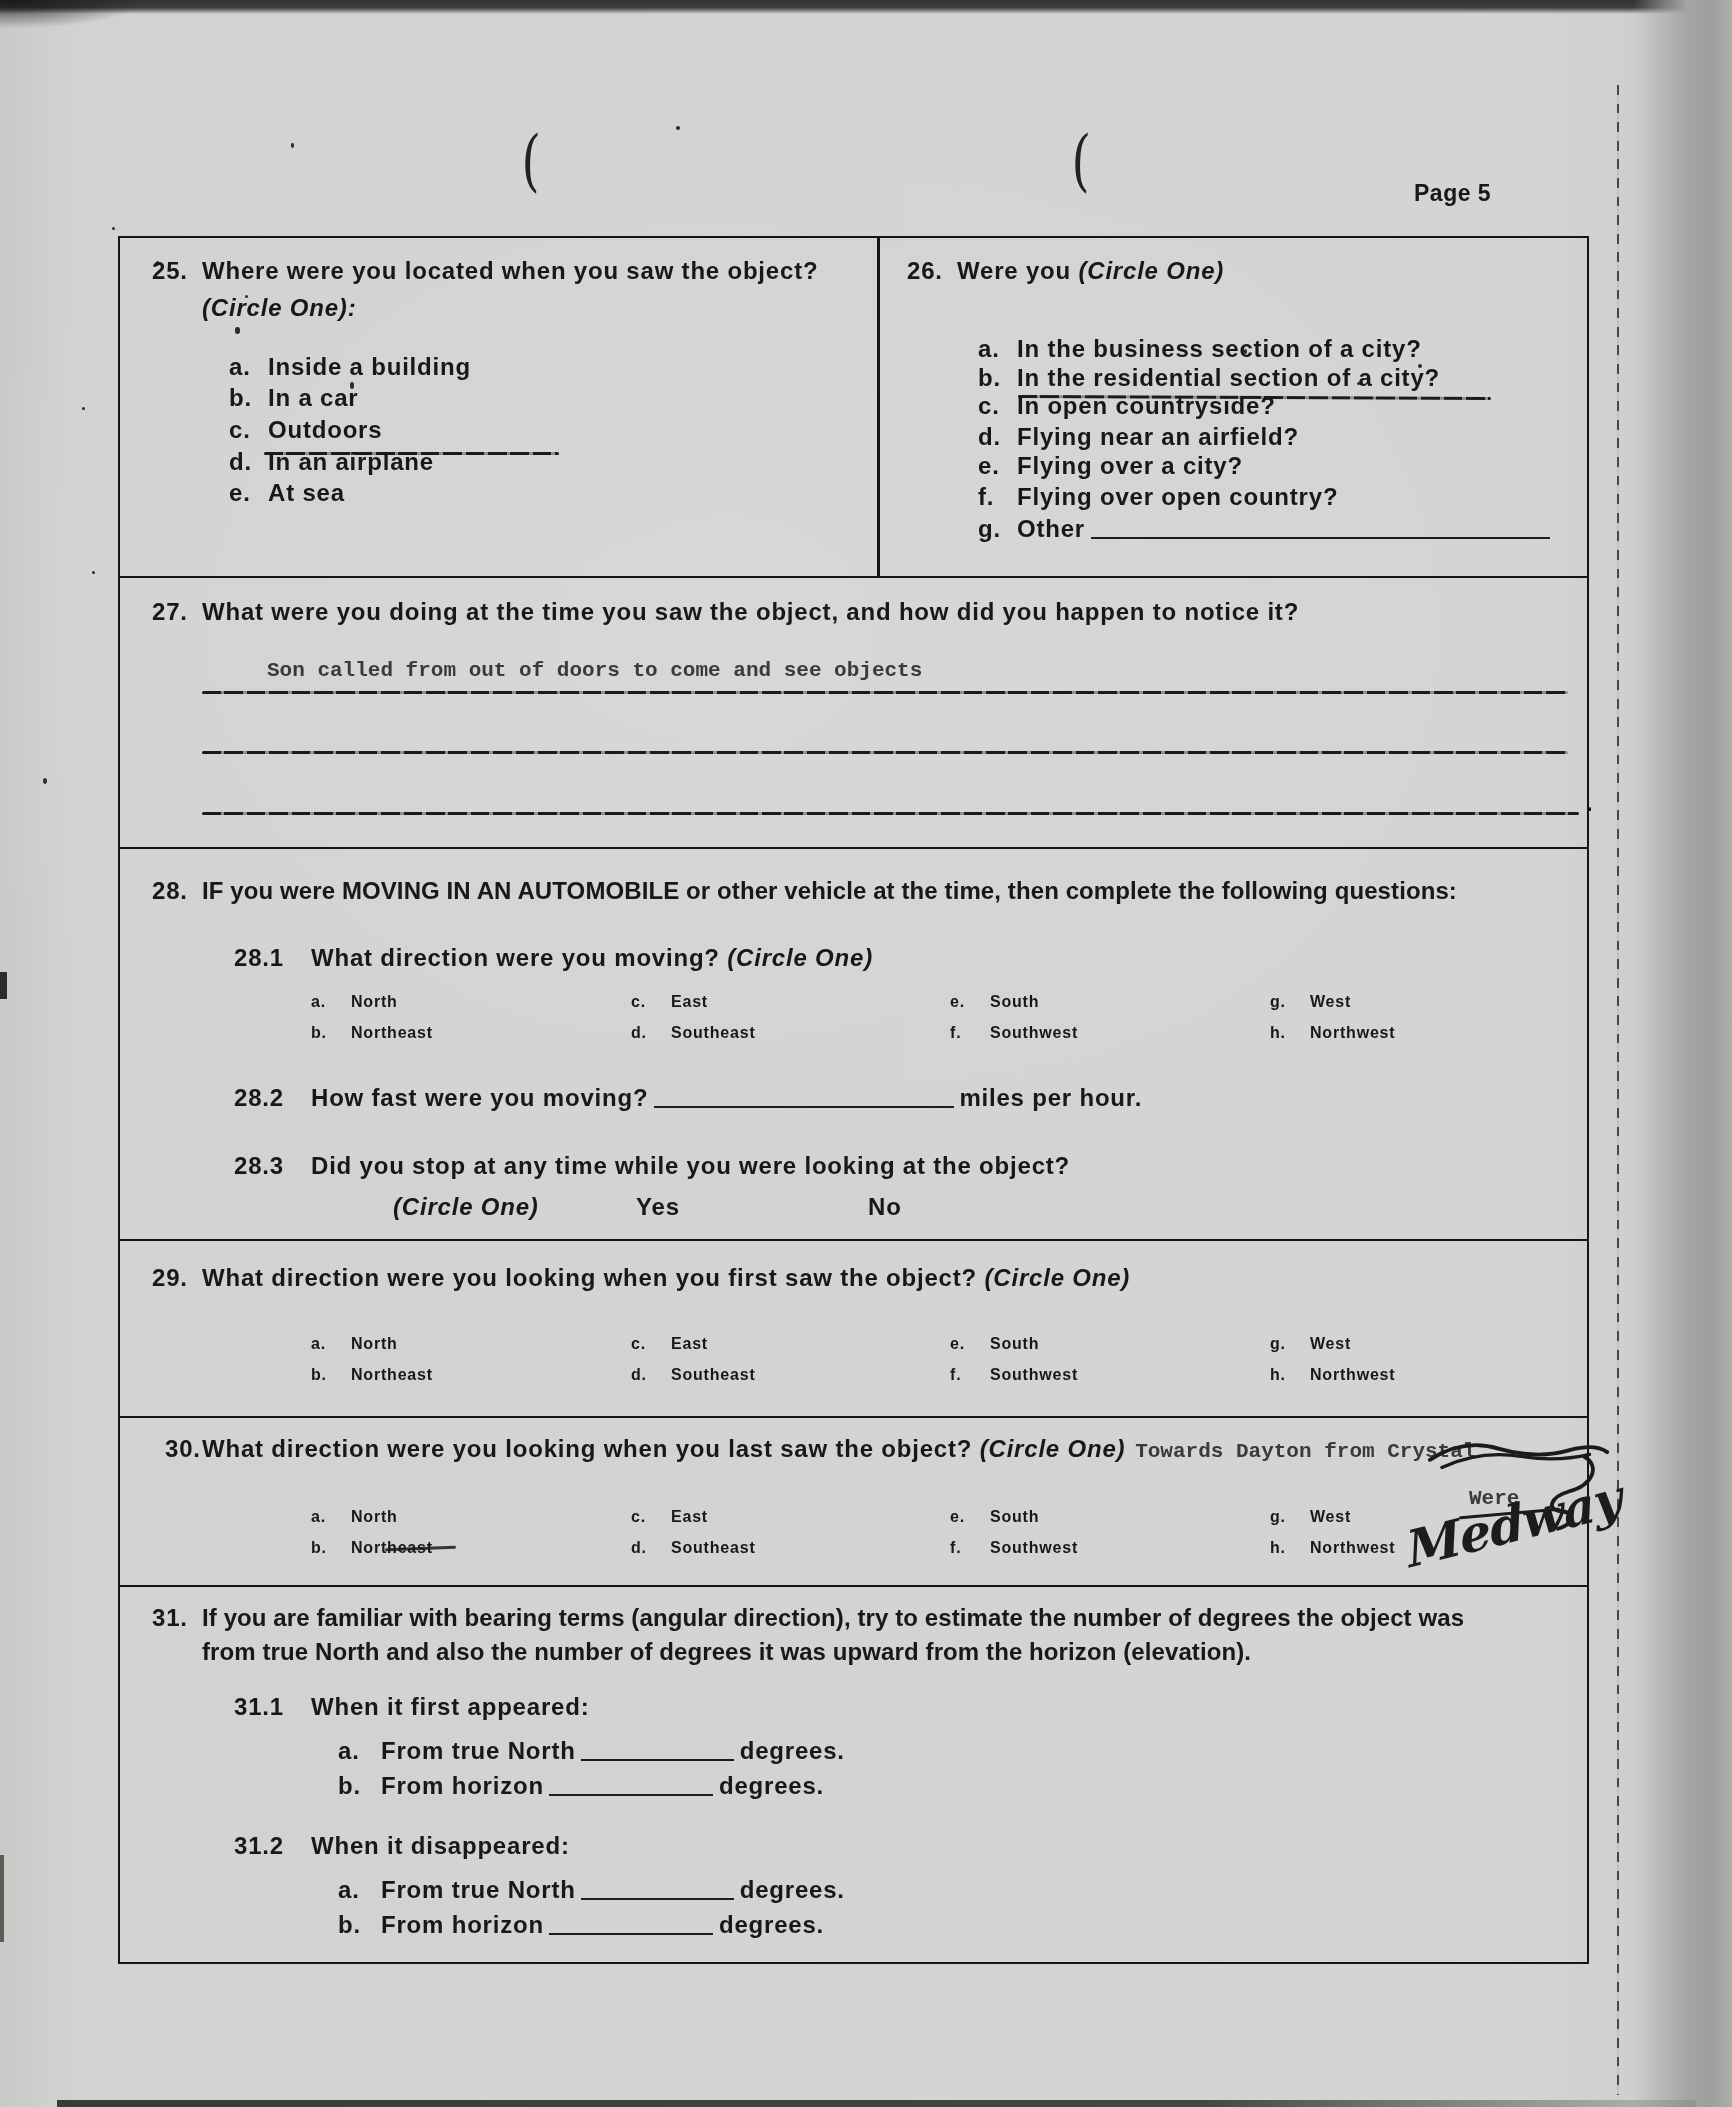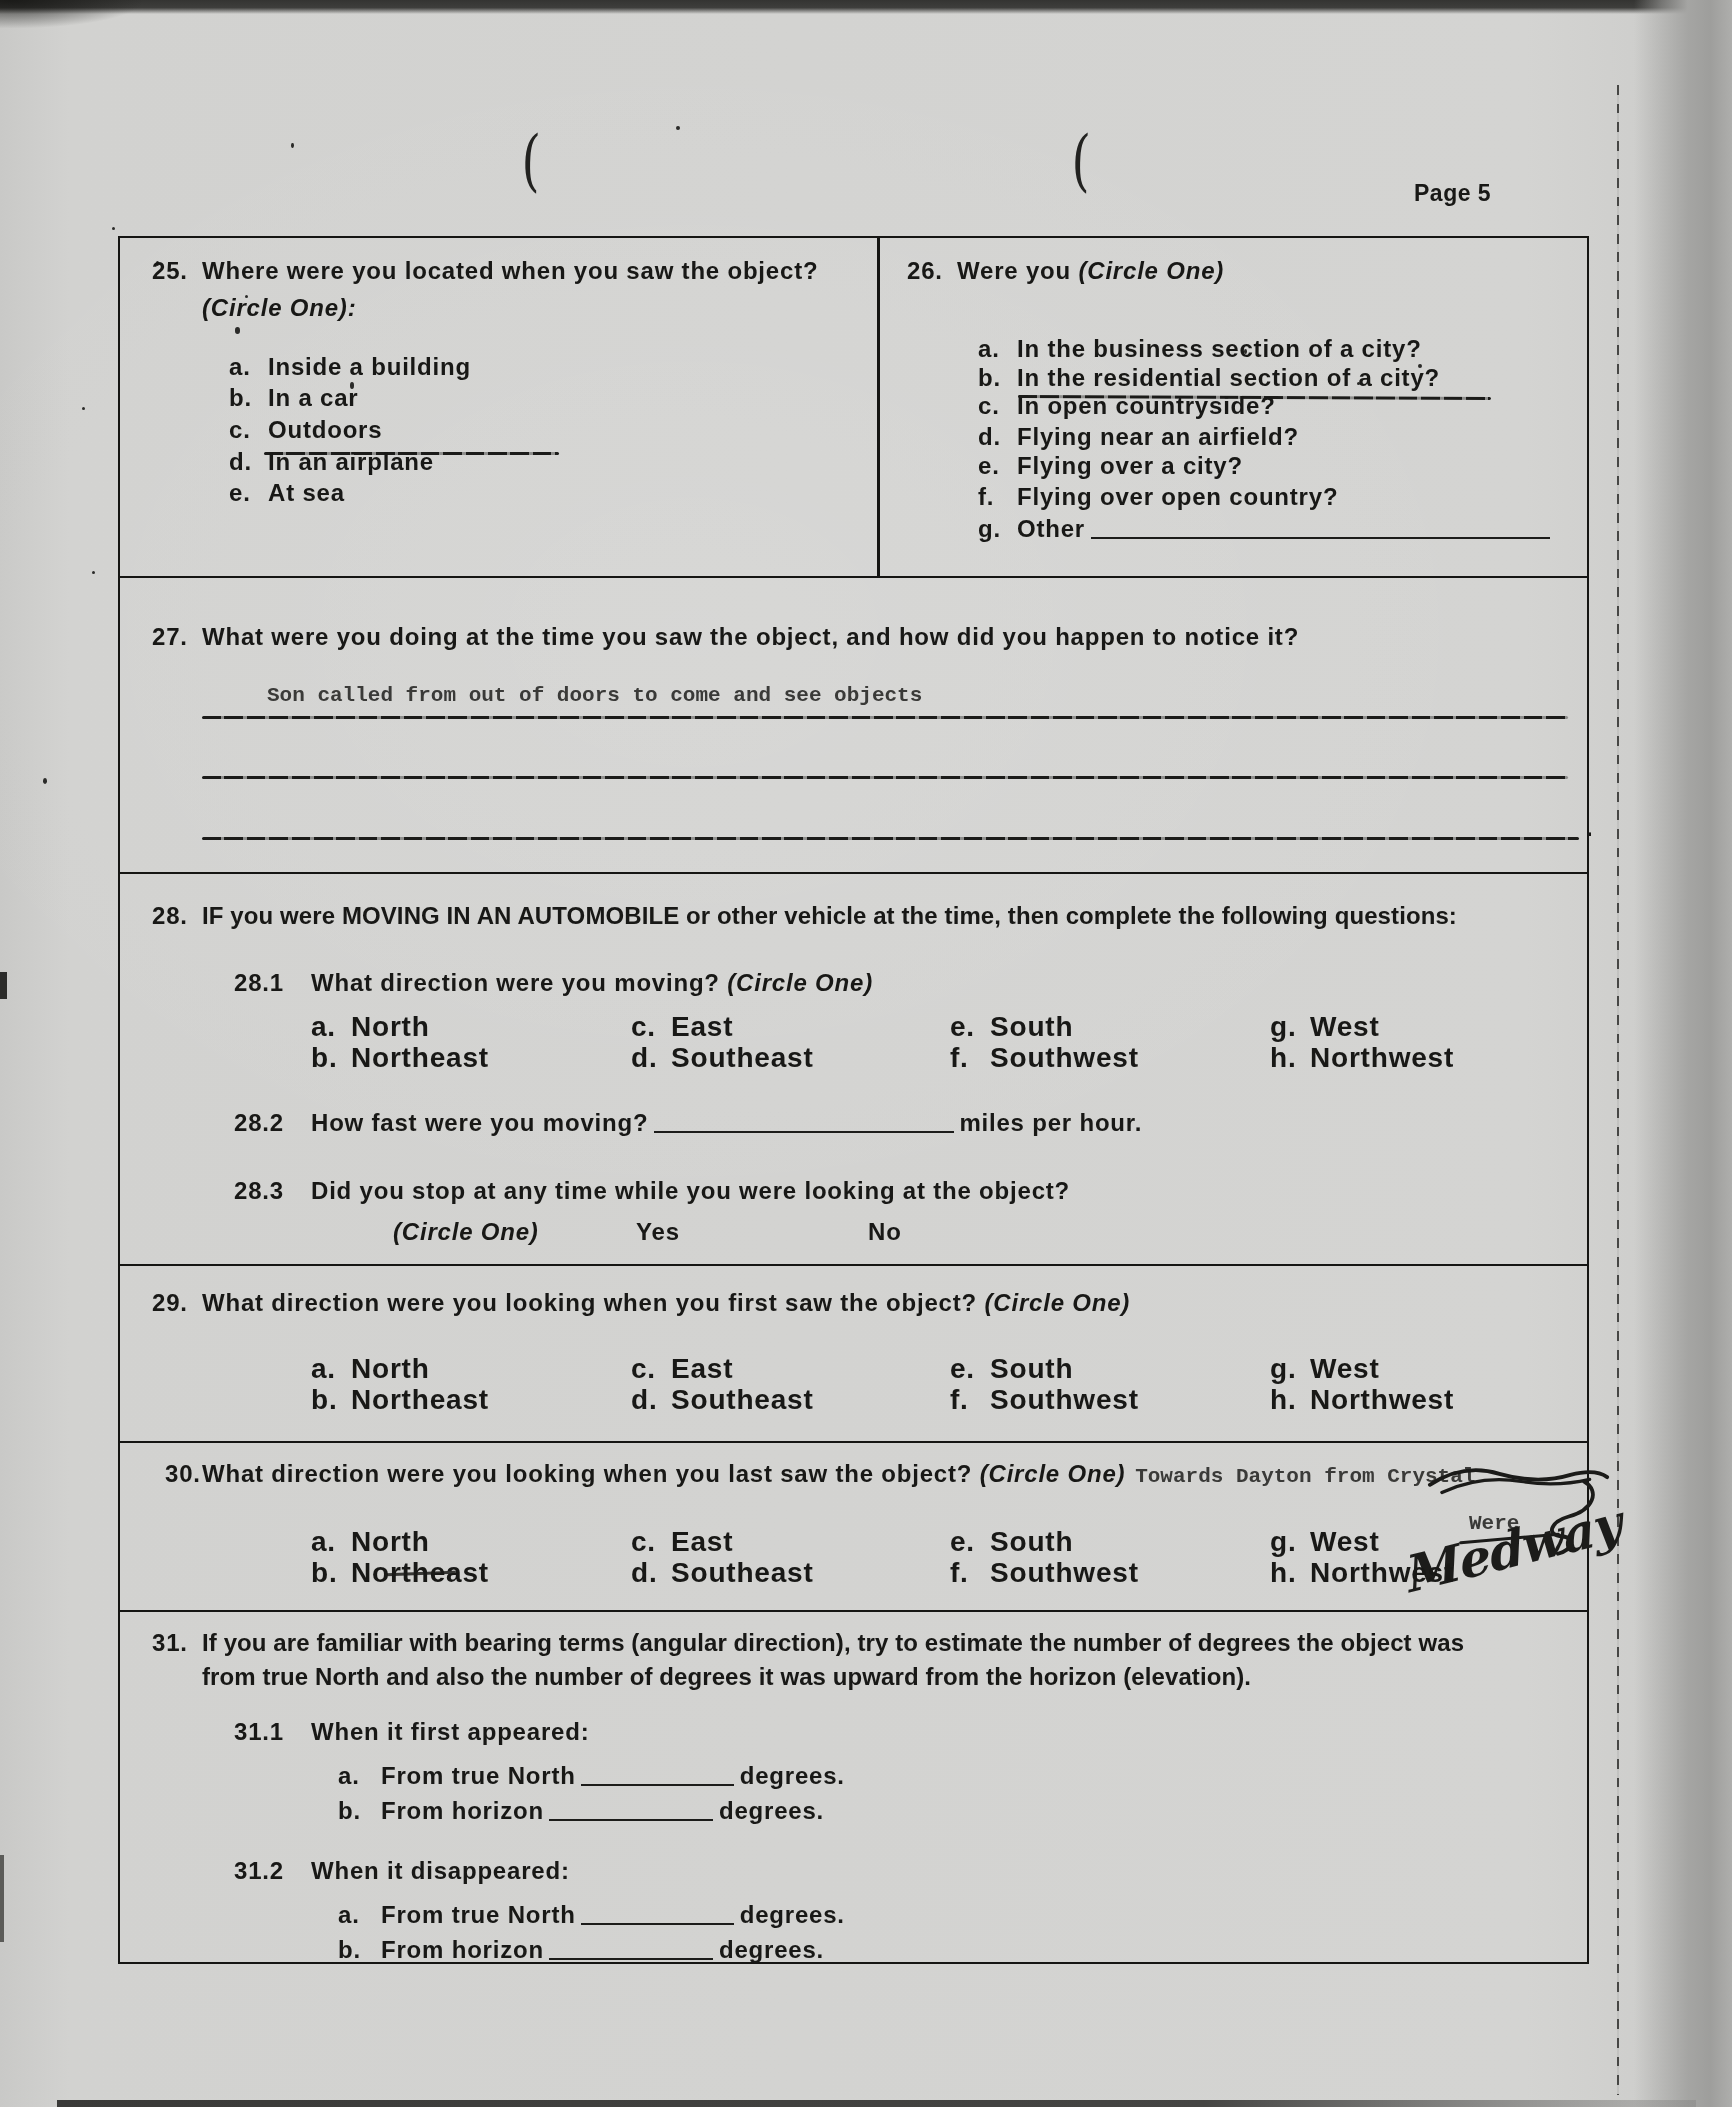--- a/index.html
+++ b/index.html
@@ -32,21 +32,21 @@
   .row {position:relative; box-sizing:border-box; border-bottom:2.7px solid #151513; width:100%;}
   .row.last {border-bottom:none;}
   .divider {position:absolute; left:757px; top:0; bottom:0; width:2.7px; background:#151513;}
 
   .t {position:absolute; font-weight:700; font-size:24px; letter-spacing:0.8px;
     white-space:nowrap; line-height:1.22;}
   .sm {letter-spacing:0.1px;}
   .it {font-style:italic;}
   .ol {display:inline-block; width:39px;}
   .dircol {position:absolute;}
-  .dline {height:31px; line-height:31px; font-weight:700; font-size:28px; letter-spacing:0.8px; white-space:nowrap;}
+  .dline {height:31px; line-height:31px; font-weight:700; font-size:16px; letter-spacing:0.8px; white-space:nowrap;}
   .dl {display:inline-block; width:40px;}
   .mono {font-family:"Liberation Mono","DejaVu Sans Mono",monospace; font-weight:700;
     font-size:21px; color:#3a3a38; letter-spacing:0;}
   .blank {display:inline-block; height:19.7px; border-bottom:2.7px solid #1c1c1a;
     vertical-align:-2.2px; margin:0 5.5px;}
   .uline {position:absolute; height:2.7px;
     background:repeating-linear-gradient(90deg,#1b1b19 0 18.6px, rgba(27,27,25,0.38) 18.6px 22.4px);
     border-radius:1.6px;}
   .handwriting {position:absolute; font-family:"DejaVu Serif", serif; font-style:italic;
     font-weight:700; font-size:50px; color:#1c1c1a; transform:rotate(-14deg) skewX(-6deg); letter-spacing:-1.1px;}
@@ -107,21 +107,21 @@
       <div class="t" style="left:858px;top:96px;"><span class="ol">a.</span><span>In the business section of a city?</span></div>
       <div class="t" style="left:858px;top:125px;"><span class="ol">b.</span><span>In the residential section of a city?</span></div>
       <div class="uline" style="left:898px;top:158px;width:473px;transform:rotate(0.25deg);"></div>
       <div class="t" style="left:858px;top:153px;"><span class="ol">c.</span><span>In open countryside?</span></div>
       <div class="t" style="left:858px;top:184px;"><span class="ol">d.</span><span>Flying near an airfield?</span></div>
       <div class="t" style="left:858px;top:213px;"><span class="ol">e.</span><span>Flying over a city?</span></div>
       <div class="t" style="left:858px;top:244px;"><span class="ol">f.</span><span>Flying over open country?</span></div>
       <div class="t" style="left:858px;top:276px;"><span class="ol">g.</span><span>Other</span><span class="blank" style="width:459px;"></span></div>
     </div>
 
-    <div class="row" style="height:271px;margin-top:25px;">
+    <div class="row" style="height:271px;">
       <span class="t" style="left:32px;top:19px;">27.</span>
       <span class="t" style="left:82px;top:19px;">What were you doing at the time you saw the object, and how did you happen to notice it?</span>
       <span class="mono" style="position:absolute;left:147px;top:81px;">Son called from out of doors to come and see objects</span>
       <div class="uline" style="left:82px;top:113px;width:1366px;"></div>
       <div class="uline" style="left:82px;top:173px;width:1366px;"></div>
       <div class="uline" style="left:82px;top:234px;width:1377px;"></div>
       <span class="t" style="left:1466px;top:210px;">.</span>
     </div>
 
     <div class="row" style="height:392px;">

